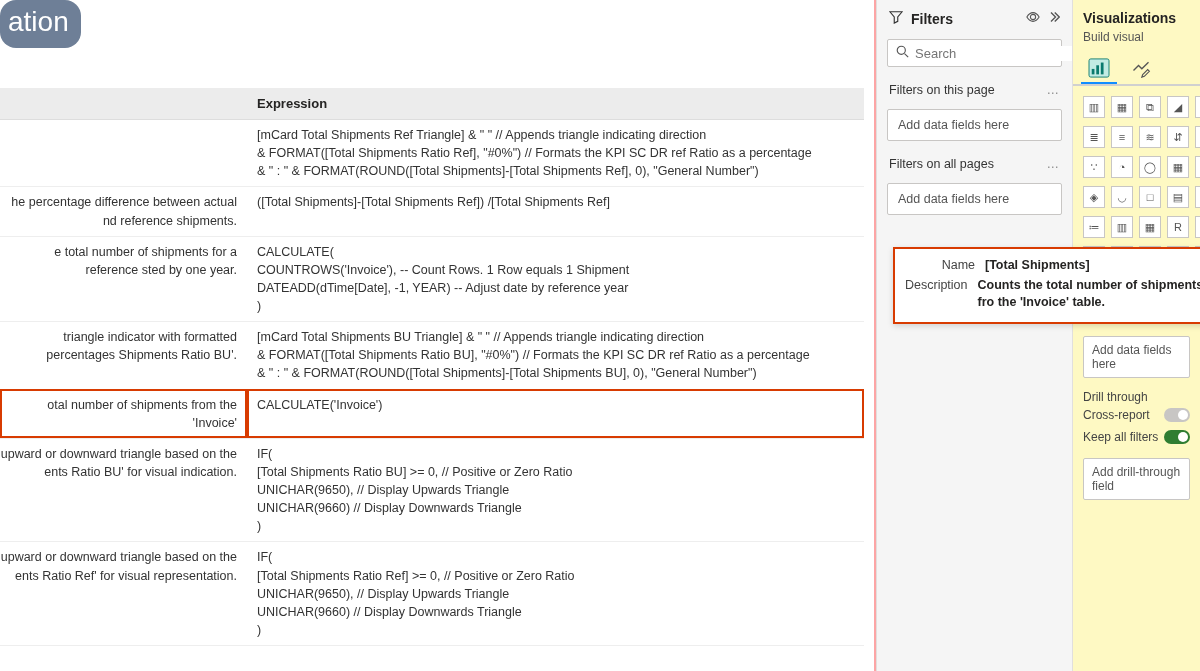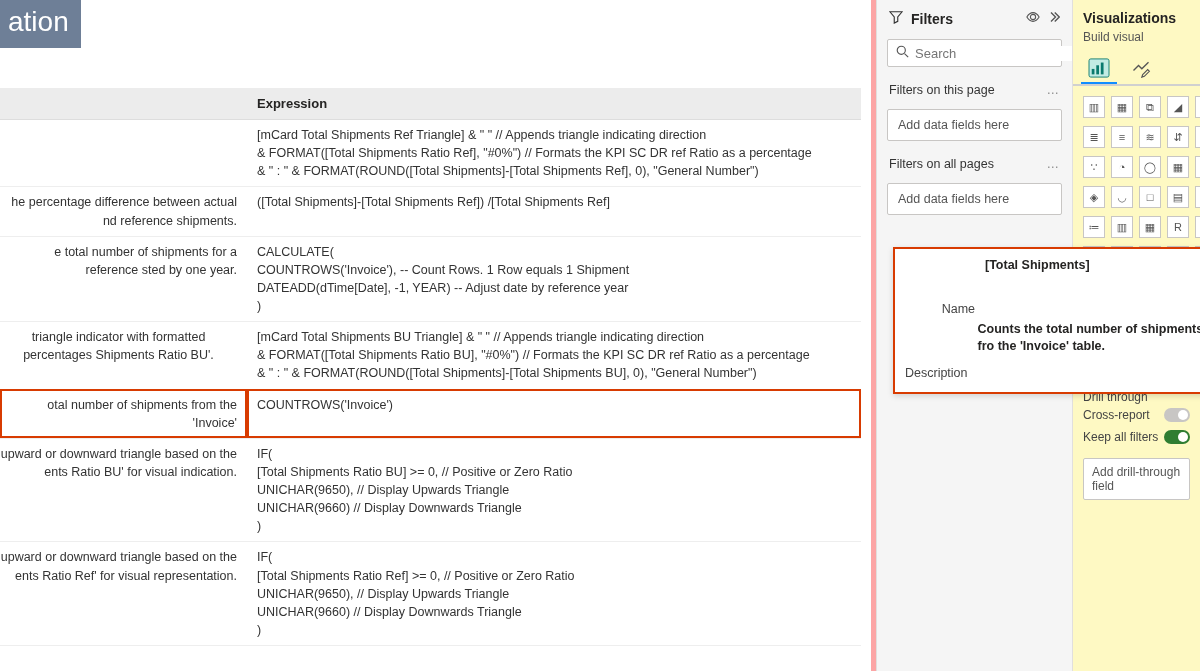--- a/index.html
+++ b/index.html
@@ -1,28 +1,28 @@
 <!DOCTYPE html>
 <html><head>
 <meta charset="utf-8">
 <style>
 * { box-sizing: border-box; margin: 0; padding: 0; }
 body { font-family: "Segoe UI", Arial, sans-serif; font-size: 13px; color: #252423; background: #fff; overflow: hidden; }
 .app { display: flex; width: 1200px; height: 671px; position: relative; }
 .canvas { flex: 1; position: relative; overflow: hidden; }
-.title-chip { position: absolute; top: 0; left: 0; background: #6e7f97; color: #fff; font-size: 28px; padding: 6px 12px 10px 8px; }
+.title-chip { position: absolute; top: 0; left: 0; background: #6e7f97; color: #fff; font-size: 28px; padding: 6px 12px 10px 8px; border-radius: 16px; }
 .report-table { position: absolute; top: 88px; left: 0; right: 10px; }
 .report-table table { width: 100%; border-collapse: collapse; table-layout: fixed; }
 .report-table th { text-align: left; font-weight: 600; padding: 8px 10px; background: #ececec; border-bottom: 1px solid #ddd; font-size: 13px; }
 .report-table td { padding: 6px 10px; vertical-align: top; border-bottom: 1px solid #eee; font-size: 12.5px; line-height: 1.45; color: #333; }
 .report-table .col-desc { width: 247px; }
 .report-table .col-desc-cell { text-align: right; padding-left: 0; }
 .row-highlight td { outline: 2px solid #d83b01; outline-offset: -2px; }
 
-.panes { display: flex; border-left: 5px solid #fca5a5; }
+.panes { display: flex; border-left: 2px solid #fca5a5; }
 .pane { border-left: 1px solid #e1dfdd; background: #f5f5f5; position: relative; }
 
 .filters-pane { width: 196px; padding: 0; }
 .pane-header { display: flex; align-items: center; padding: 10px 12px 8px; }
 .pane-header .title { font-weight: 600; font-size: 14px; flex: 1; }
 .pane-header .icon { margin-left: 8px; color: #555; cursor: pointer; }
 .funnel-icon { margin-right: 8px; }
 .search-box { margin: 4px 10px 10px; background: #fff; border: 1px solid #c8c6c4; border-radius: 2px; display: flex; align-items: center; padding: 5px 8px; }
 .search-box input { border: none; outline: none; flex: 1; font-size: 13px; }
 .search-box .sicon { margin-right: 6px; color: #555; }
@@ -38,21 +38,21 @@
 .viz-tab.active::after { content:""; position:absolute; left:-4px; right:-4px; bottom:-2px; height:2px; background:#118dff; }
 .viz-gallery { display: grid; grid-template-columns: repeat(5, 22px); gap: 8px 6px; padding: 10px 10px 6px; }
 .viz-gallery .vi { width: 22px; height: 22px; background: #fff; border: 1px solid #c8c6c4; display: flex; align-items: center; justify-content: center; font-size: 11px; color: #555; cursor: pointer; }
 .viz-gallery .vi.yellow { background:#fef6dd; border-color:#e0c96a; }
 .viz-misc { padding: 4px 10px 8px; font-size: 12px; color:#444; }
 .viz-row { display:flex; justify-content:space-between; align-items:center; padding:4px 0; }
 .viz-drop2 { margin: 2px 10px 8px; background: #fff; border: 1px solid #c8c6c4; border-radius: 2px; padding: 6px 8px; font-size: 12px; color: #555; }
 
 .tooltip-card { position: absolute; top: 247px; left: 893px; width: 340px; background: #fff; border: 2px solid #d83b01; padding: 8px 10px; font-size: 12.5px; line-height:1.4; z-index: 20; box-shadow: 0 2px 6px rgba(0,0,0,.15); }
 .tooltip-card .tr { display:flex; gap:10px; margin-bottom:2px; }
-.tooltip-card .lab { width:70px; text-align:right; color:#444;margin-top:44px; }
+.tooltip-card .lab { width:70px; text-align:right; color:#444; }
 .tooltip-card .val { flex:1; font-weight:600; }
 .tooltip-card .desc { font-weight:600; }
 
 .pill-toggle { width:26px; height:14px; border-radius:7px; background:#c8c6c4; position:relative; }
 .pill-toggle::after{ content:""; position:absolute; width:10px; height:10px; border-radius:50%; background:#fff; top:2px; right:2px; }
 </style>
 </head>
 <body>
 
 <div class="app">
@@ -79,28 +79,28 @@
               <td style="white-space: pre-line;">([Total Shipments]-[Total Shipments Ref]) /[Total Shipments Ref]</td>
             </tr>
             <tr>
               <td class="col-desc-cell" style="white-space: pre-line;">e total number of shipments for a reference sted by one year.</td>
               <td style="white-space: pre-line;">CALCULATE(
 COUNTROWS('Invoice'), -- Count Rows. 1 Row equals 1 Shipment
 DATEADD(dTime[Date], -1, YEAR) -- Adjust date by reference year
 )</td>
             </tr>
             <tr>
-              <td class="col-desc-cell" style="white-space: pre-line; text-align: center;">triangle indicator with formatted percentages Shipments Ratio BU'.</td>
+              <td class="col-desc-cell" style="white-space: pre-line;">triangle indicator with formatted percentages Shipments Ratio BU'.</td>
               <td style="white-space: pre-line;">[mCard Total Shipments BU Triangle] &amp; " " // Appends triangle indicating direction
 &amp; FORMAT([Total Shipments Ratio BU], "#0%") // Formats the KPI SC DR ref Ratio as a percentage
 &amp; " : " &amp; FORMAT(ROUND([Total Shipments]-[Total Shipments BU], 0), "General Number")</td>
             </tr>
             <tr class="row-highlight">
               <td class="col-desc-cell" style="white-space: pre-line;">otal number of shipments from the 'Invoice'</td>
-              <td style="white-space: pre-line;">COUNTROWS('Invoice')</td>
+              <td style="white-space: pre-line;">CALCULATE('Invoice')</td>
             </tr>
             <tr>
               <td class="col-desc-cell" style="white-space: pre-line;">upward or downward triangle based on the ents Ratio BU' for visual indication.</td>
               <td style="white-space: pre-line;">IF(
 [Total Shipments Ratio BU] &gt;= 0, // Positive or Zero Ratio
 UNICHAR(9650), // Display Upwards Triangle
 UNICHAR(9660) // Display Downwards Triangle
 )</td>
             </tr>
             <tr>

